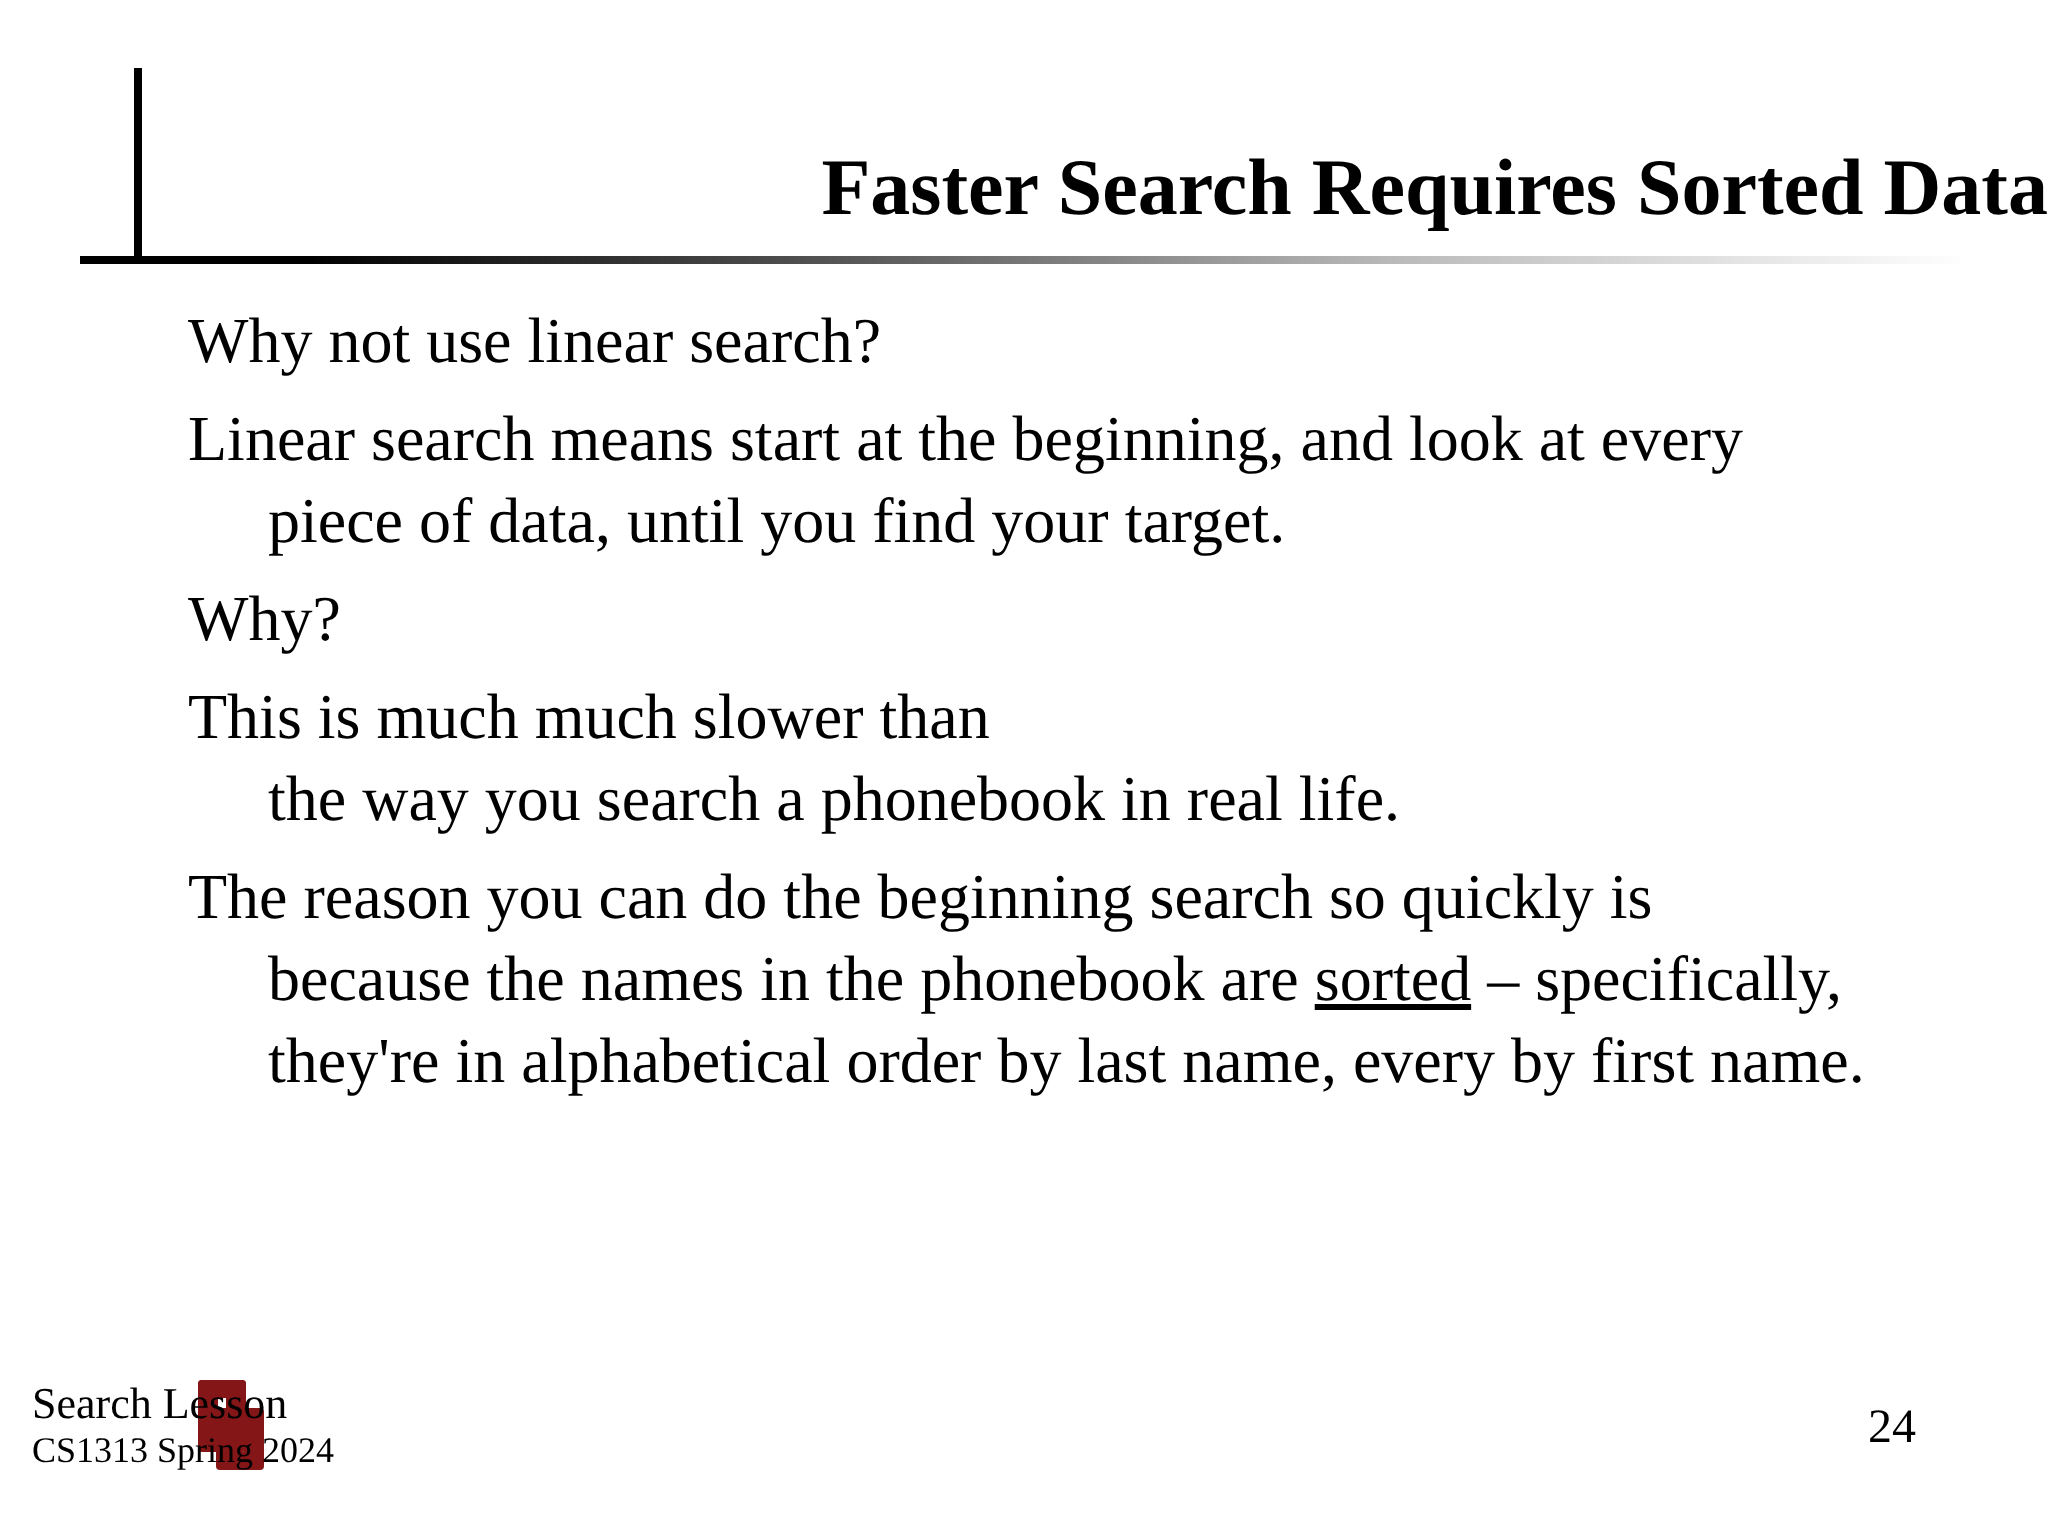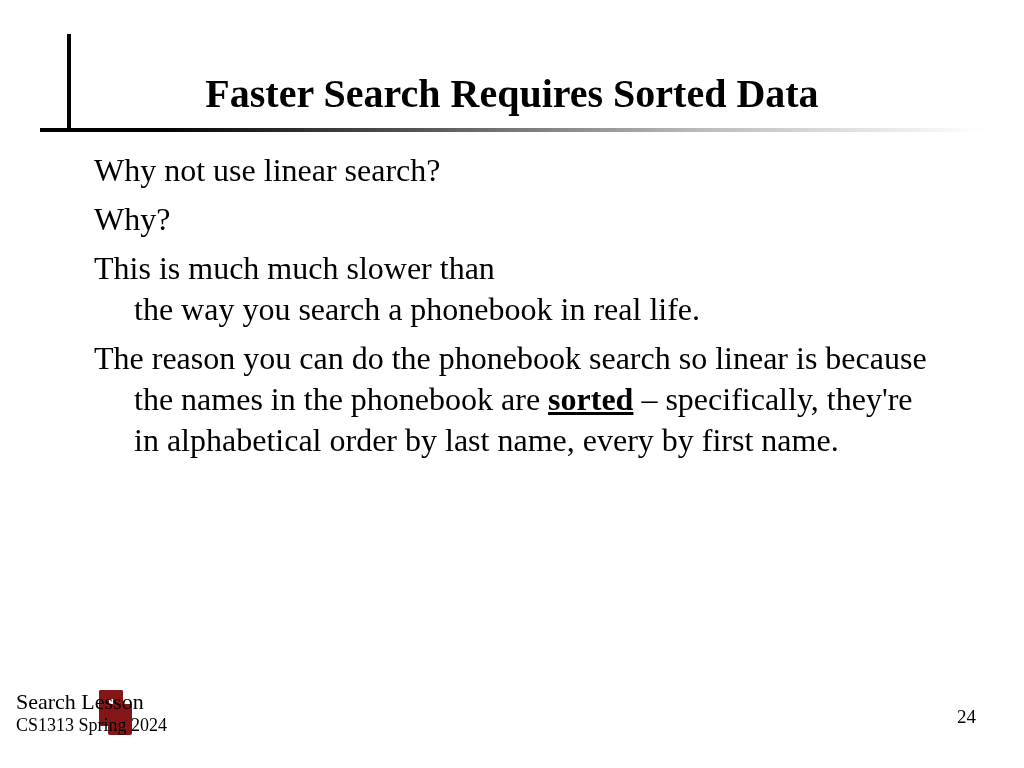--- a/index.html
+++ b/index.html
@@ -1,47 +1,48 @@
 <!DOCTYPE html>
 <html><head>
 <meta charset="utf-8">
 <style>
   * { margin: 0; padding: 0; box-sizing: border-box; }
   html, body { width: 1024px; height: 768px; background: #fff; font-family: "Times New Roman", Times, serif; color: #000; }
   .slide { position: relative; width: 1024px; height: 768px; }
   .vbar { position: absolute; left: 67px; top: 34px; width: 4px; height: 98px; background: #000; }
-  .title { position: absolute; left: 0; right: 0; top: 70px; text-align: center; font-weight: bold; font-size: 40px; }
+  .title { position: absolute; left: 0; right: 0; top: 70px; text-align: right; font-weight: bold; font-size: 40px; }
   .hrule { position: absolute; left: 40px; top: 128px; width: 944px; height: 4px;
            background: linear-gradient(to right, #000 0%, #000 12%, #555 40%, #bbb 70%, #fff 100%); }
   .body { position: absolute; left: 94px; top: 150px; width: 840px; font-size: 32px; line-height: 1.28; }
   .body p { margin-bottom: 8px; text-indent: -40px; padding-left: 40px; }
-  .bold-ul { font-weight: bold; text-decoration: underline; }
+  .bold-ul { font-weight: normal; text-decoration: underline; }
   .footer-center { position: absolute; left: 16px; right: 0; bottom: 32px; text-align: left; }
   .footer-center .l1 { font-size: 22px; }
   .footer-center .l2 { font-size: 18px; }
-  .pagenum { position: absolute; right: 48px; bottom: 40px; font-size: 19px; }
+  .pagenum { position: absolute; right: 66px; bottom: 40px; font-size: 24px; }
   .logo { position: absolute; left: 96px; bottom: 30px; }
   .logo svg { display: block; }
 </style>
 </head>
 <body>
 
 <div class="slide">
 
   <div class="vbar"></div>
 
   <h1 class="title">Faster Search Requires Sorted Data</h1>
 
   <div class="hrule"></div>
 
   <div class="body">
     <p>Why not use linear search?</p>
+    <p>Linear search means start at the beginning, and look at every piece of data, until you find your target.</p>
     <p>Why?</p>
     <p><span>This is much much slower than</span><br><span>the way you search a phonebook in real life.</span></p>
-    <p><span>The reason you can do the phonebook search so linear is because the names in the phonebook are </span><span class="bold-ul">sorted</span><span> – specifically, they're in alphabetical order by last name, every by first name.</span></p>
+    <p><span>The reason you can do the beginning search so quickly is because the names in the phonebook are </span><span class="bold-ul">sorted</span><span> – specifically, they're in alphabetical order by last name, every by first name.</span></p>
   </div>
 
   <div class="logo">
     <svg width="42" height="52" viewBox="0 0 42 52">
       <g fill="#841617">
         <rect x="3" y="4" width="10" height="34" rx="2"></rect>
         <rect x="17" y="4" width="10" height="34" rx="2"></rect>
         <rect x="3" y="30" width="24" height="10" rx="2"></rect>
         <rect x="3" y="4" width="24" height="9" rx="2"></rect>
         <rect x="12" y="18" width="10" height="30" rx="2"></rect>

